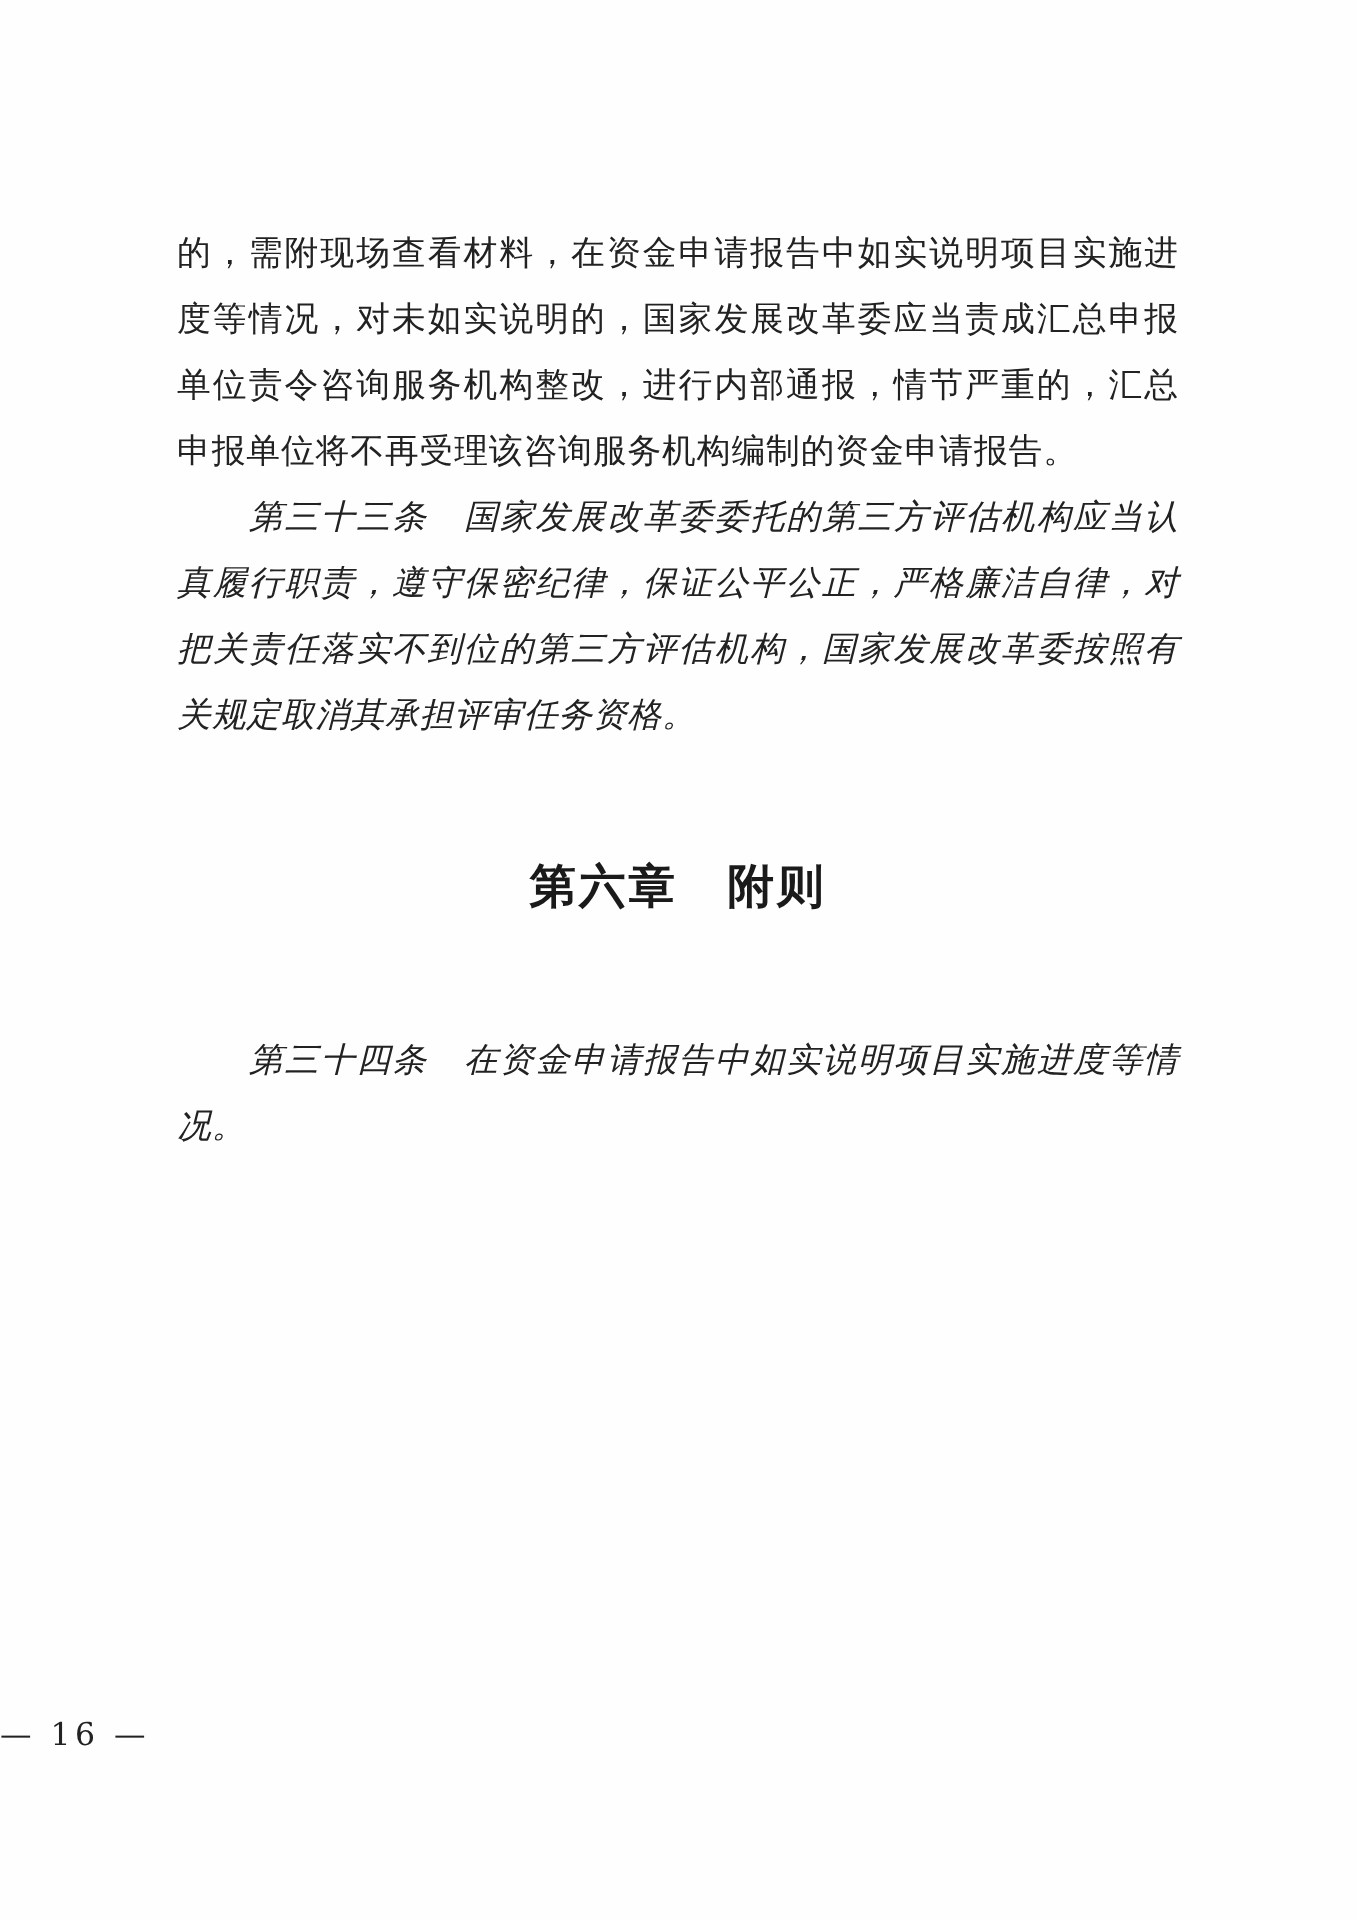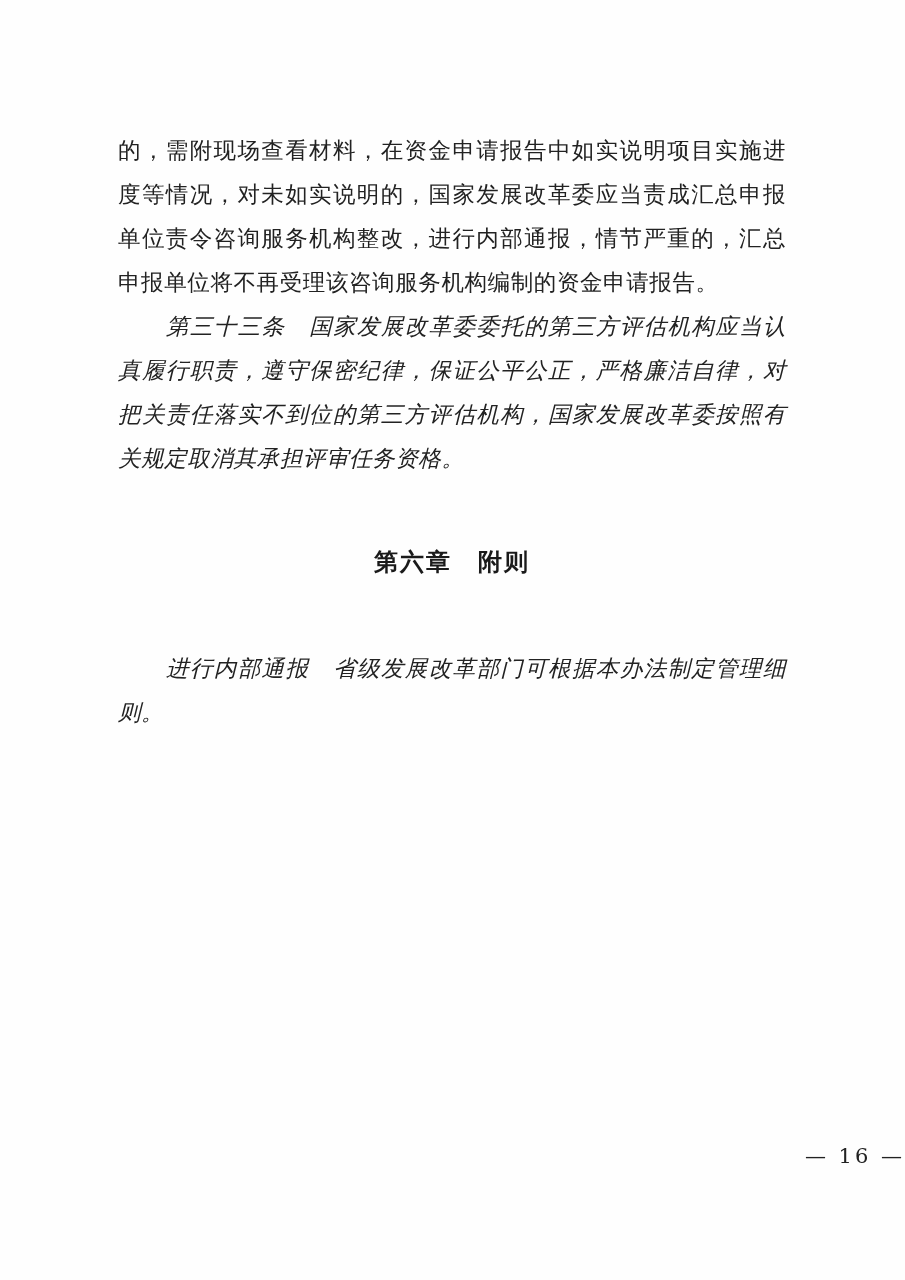--- a/index.html
+++ b/index.html
@@ -19,54 +19,54 @@
     position: absolute;
     top: 0;
     left: 0;
     width: 905px;
     height: 1280px;
     background: #fefefe;
   }
   .content {
     position: absolute;
     left: 118px;
-    top: 128px;
+    top: 147px;
     width: 668px;
   }
   p.body-text {
     margin: 0 0 0 0;
     font-size: 22.5px;
     line-height: 44px;
     text-align: justify;
     text-justify: inter-ideograph;
     letter-spacing: 0.6px;
     color: #222222;
   }
   p.indent {
     text-indent: 48px;
     font-style: italic;
   }
   .chapter-title {
-    margin: 0;
+    margin: 10px;
     padding: 0;
-    font-size: 24px;
+    font-size: 31px;
     font-weight: bold;
     text-align: center;
     letter-spacing: 2px;
     color: #1a1a1a;
     line-height: 44px;
   }
   .gap-before-chapter { height: 60px; }
   .gap-after-chapter { height: 62px; }
   .footer {
     position: absolute;
     left: 0;
     top: 1144px;
     width: 905px;
-    text-align: right;
+    text-align: left;
     font-size: 21px;
     color: #222222;
     letter-spacing: 3px;
   }
 </style>
 </head>
 <body>
 
 <div class="page">
   <div class="content">
@@ -74,20 +74,20 @@
     <p class="body-text">的，需附现场查看材料，在资金申请报告中如实说明项目实施进度等情况，对未如实说明的，国家发展改革委应当责成汇总申报单位责令咨询服务机构整改，进行内部通报，情节严重的，汇总申报单位将不再受理该咨询服务机构编制的资金申请报告。</p>
 
     <p class="body-text indent">第三十三条　国家发展改革委委托的第三方评估机构应当认真履行职责，遵守保密纪律，保证公平公正，严格廉洁自律，对把关责任落实不到位的第三方评估机构，国家发展改革委按照有关规定取消其承担评审任务资格。</p>
 
     <div class="gap-before-chapter"></div>
 
     <h2 class="chapter-title">第六章　附则</h2>
 
     <div class="gap-after-chapter"></div>
 
-    <p class="body-text indent">进行内部通报　省级发展改革部门可根据本办法制定管理细则。</p>
+    <p class="body-text indent">第三十四条　在资金申请报告中如实说明项目实施进度等情况。</p>
 
 
 
   </div>
 
   <div class="footer">— 16 —</div>
 </div>
 
 </body></html>

